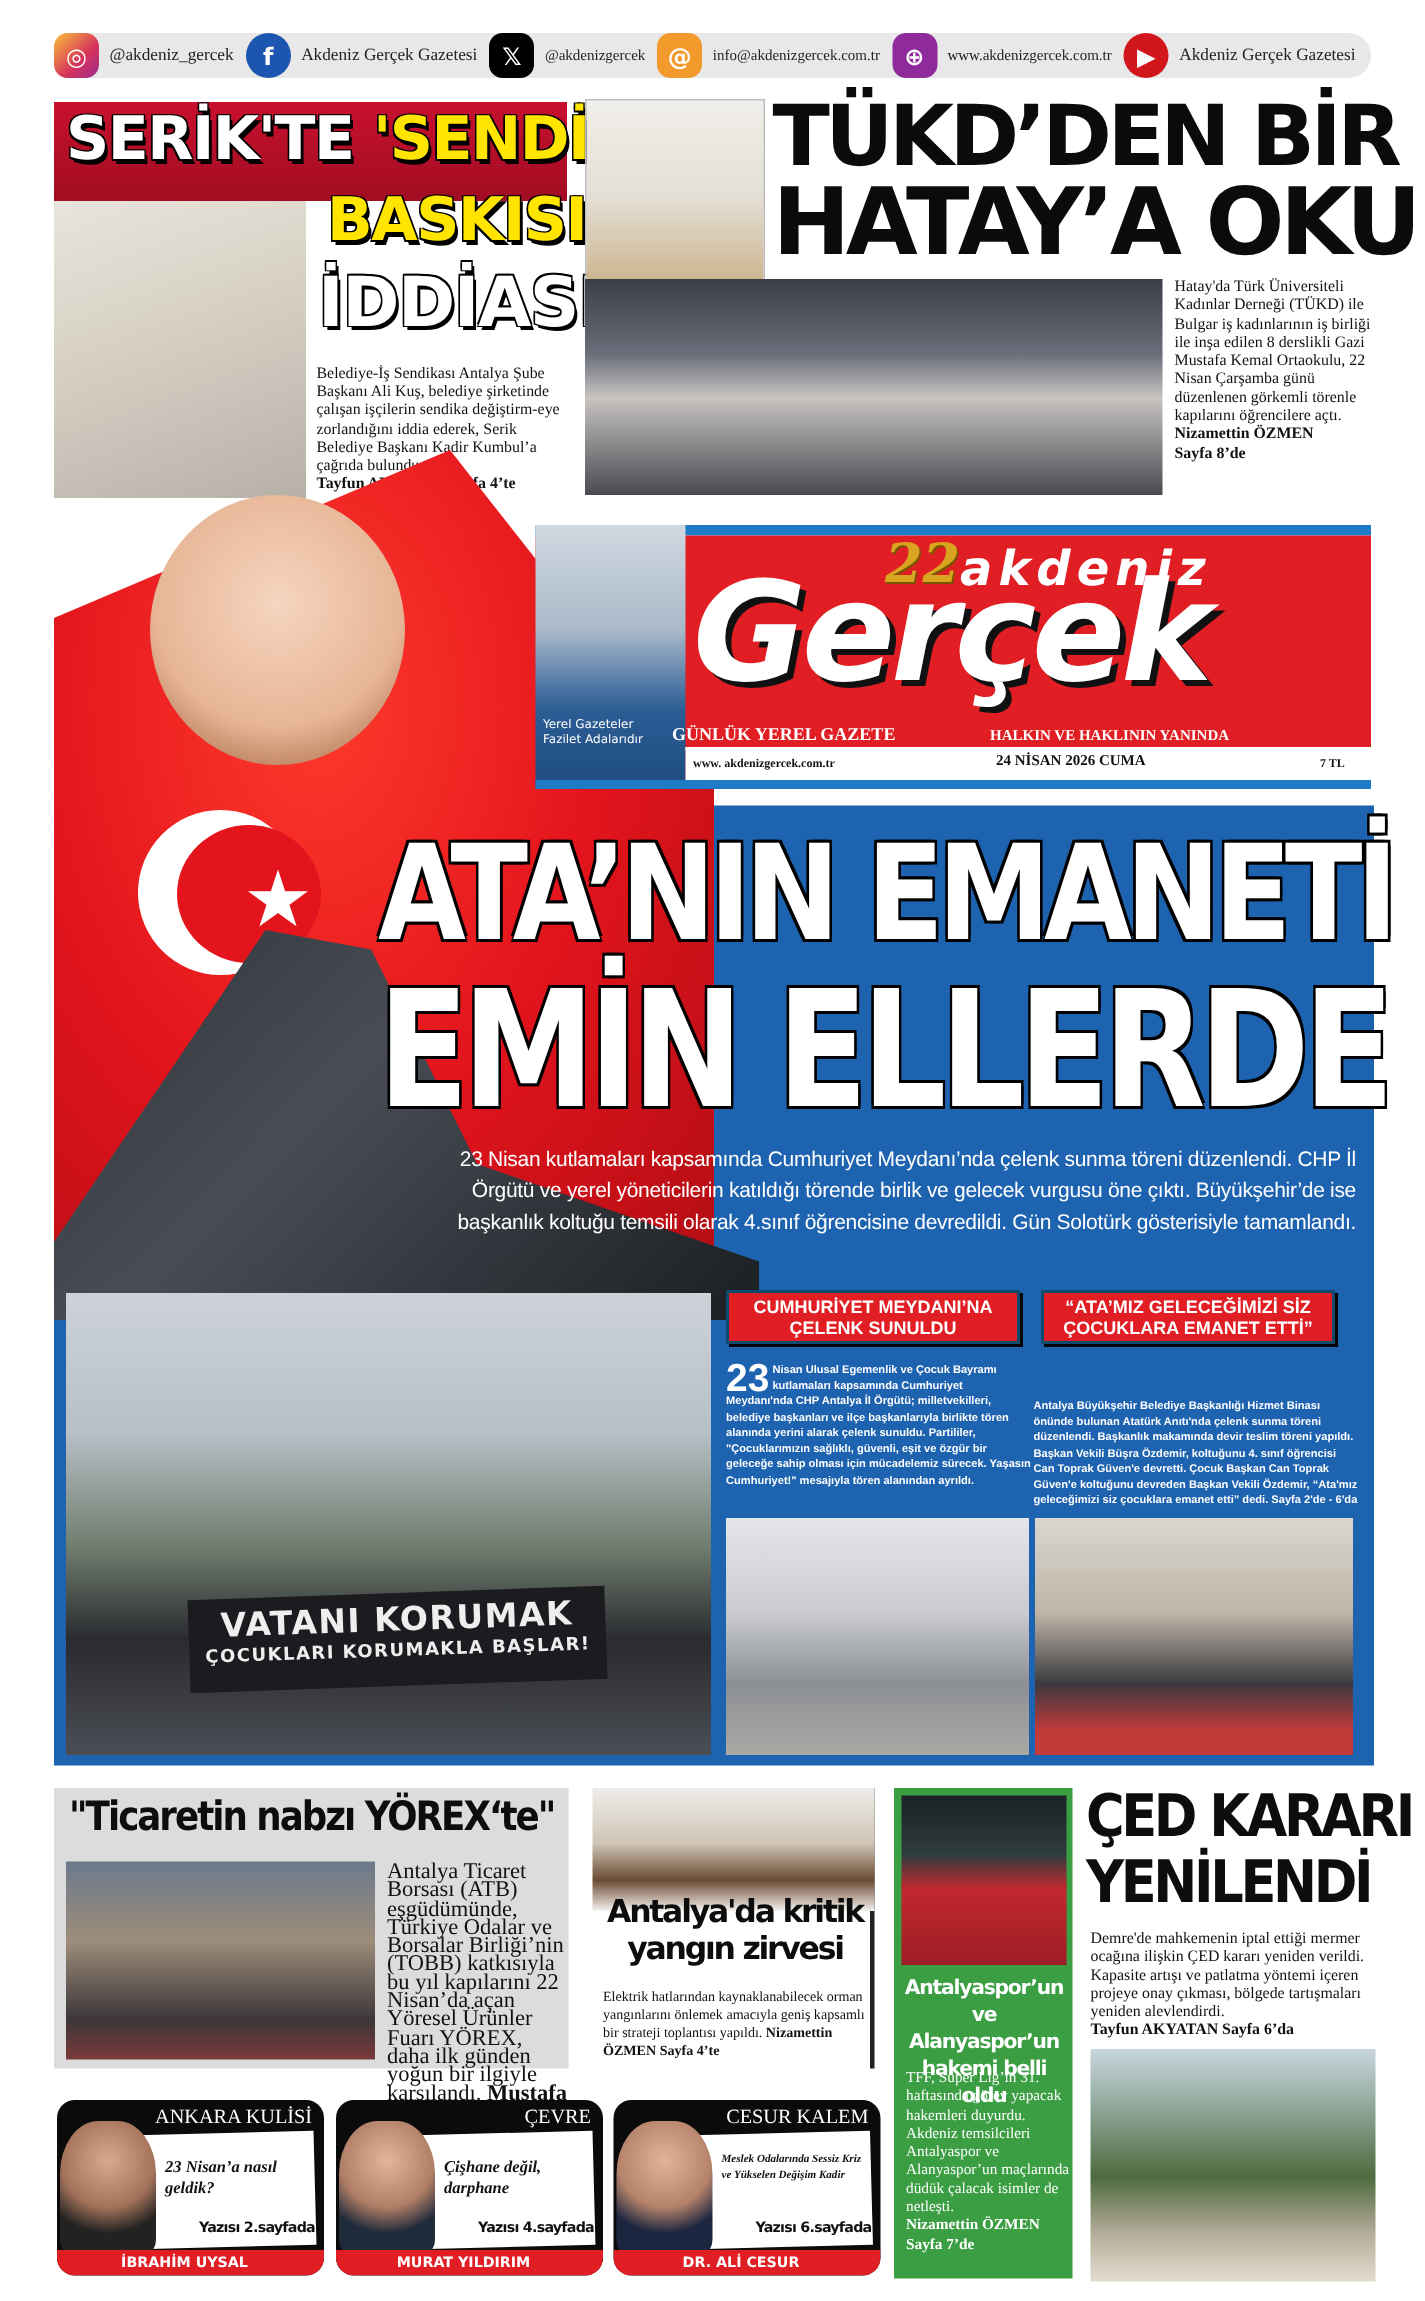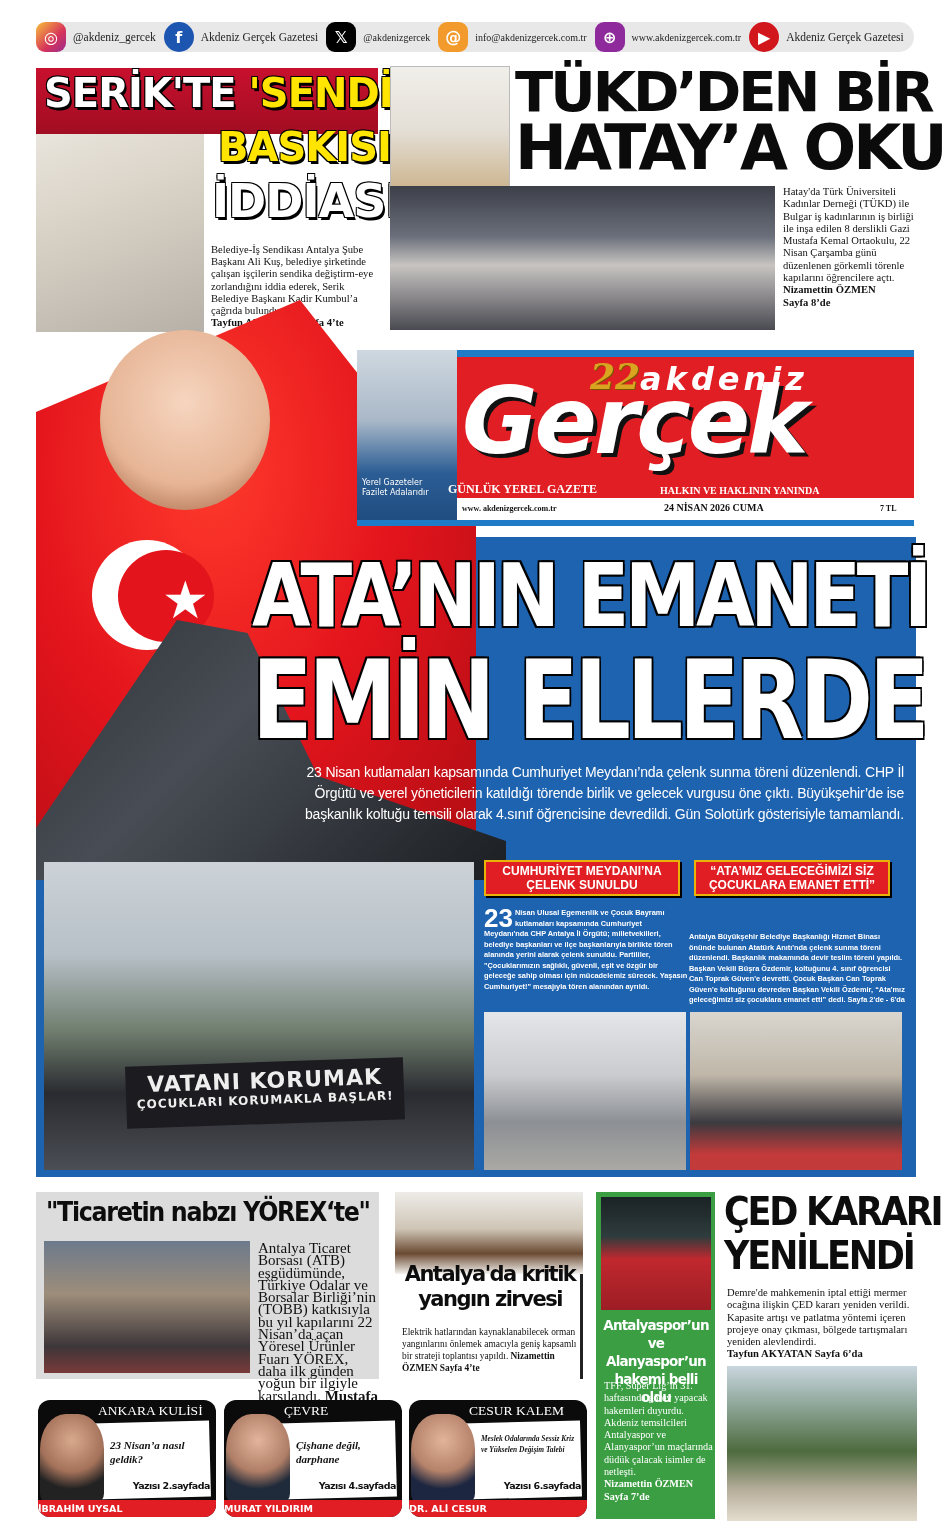--- a/index.html
+++ b/index.html
@@ -57,21 +57,21 @@
   .hero-flag { left: 36px; top: 300px; width: 440px; height: 560px; background: radial-gradient(ellipse at 40% 30%, #ff3a2c 0%, #e3141c 50%, #b10d14 100%); clip-path: polygon(0 20%, 60% 0, 100% 40%, 100% 100%, 0 100%); }
   .hero-face { left: 100px; top: 330px; width: 170px; height: 180px; border-radius: 50%; background: radial-gradient(circle at 50% 40%, #f6d5bf 0%, #e7b596 60%, #9b5b39 100%); }
   .crescent { left: 92px; top: 540px; width: 110px; height: 110px; border-radius: 50%; background: #fff; }
   .crescent-cut { left: 118px; top: 550px; width: 96px; height: 92px; border-radius: 50%; background: #e3141c; }
   .star { left: 162px; top: 570px; color: #fff; font-size: 52px; font-family: "DejaVu Sans", sans-serif; }
   .jet { left: 36px; top: 620px; width: 470px; height: 260px; background: linear-gradient(135deg, #2f3339 0%, #484d55 40%, #1b1e22 100%); clip-path: polygon(0 80%, 30% 0, 45% 5%, 60% 60%, 100% 85%, 100% 100%, 0 100%); }
   .lead-head { left: 252px; top: 548px; font-family: "DejaVu Sans", sans-serif; font-weight: bold; font-size: 88px; line-height: 96px; letter-spacing: -5px; color: #fff; text-shadow: 2px 2px 0 #000, -2px -2px 0 #000, 2px -2px 0 #000, -2px 2px 0 #000; white-space: nowrap; transform: scaleX(0.86); transform-origin: left top; }
   .lead-head2 { top: 646px; font-size: 108px; line-height: 110px; transform: scaleX(0.82); }
   .lead-summary { left: 300px; top: 762px; width: 604px; text-align: right; font-family: "Liberation Sans", sans-serif; font-weight: normal; font-size: 14px; line-height: 21px; color: #fff; letter-spacing: -0.2px; }
 
-  .sub-tag { height: 36px; background: #e01e23; border: 2px solid #eab308; box-shadow: 2px 2px 0 #000; color: #fff; font-family: "Liberation Sans", sans-serif; font-weight: bold; font-size: 12px; line-height: 14px; text-align: center; display: flex; align-items: center; justify-content: center; }
+  .sub-tag { height: 36px; background: #e01e23; border: 2px solid #0c4a6e; box-shadow: 2px 2px 0 #000; color: #fff; font-family: "Liberation Sans", sans-serif; font-weight: bold; font-size: 12px; line-height: 14px; text-align: center; display: flex; align-items: center; justify-content: center; }
   .sub-tag1 { left: 484px; top: 860px; width: 196px; }
   .sub-tag2 { left: 694px; top: 860px; width: 196px; }
 
   .sub-body { font-family: "Liberation Sans", sans-serif; font-weight: bold; color: #fff; font-size: 7.4px; line-height: 10.5px; }
   .sub-body1 { left: 484px; top: 908px; width: 204px; }
   .sub-body2 { left: 689px; top: 908px; width: 216px; margin-top: 24px; }
   .dropcap { float: left; font-size: 26px; line-height: 20px; margin-right: 2px; font-weight: bold; }
 
   .lead-photo-main { left: 44px; top: 862px; width: 430px; height: 308px; background: linear-gradient(180deg, #ccd2d8 0%, #b7c0c7 30%, #6f7d6e 55%, #2a2b30 75%, #4b4e55 100%); }
   .banner { left: 126px; top: 1062px; width: 278px; height: 62px; background: #1b1b20; transform: rotate(-2deg); color: #eee; font-family: "DejaVu Sans", sans-serif; font-weight: bold; text-align: center; }
@@ -98,28 +98,28 @@
 
   .ced-head { left: 724px; top: 1190px; font-family: "DejaVu Sans", sans-serif; font-weight: bold; font-size: 39px; line-height: 44px; letter-spacing: -2.5px; color: #0d0d0d; white-space: nowrap; transform: scaleX(0.9); transform-origin: left top; }
   .ced-body { left: 727px; top: 1287px; width: 192px; font-size: 10.6px; line-height: 12.3px; }
   .ced-photo { left: 727px; top: 1366px; width: 190px; height: 155px; background: linear-gradient(180deg, #c9d6df 0%, #8fa79a 25%, #4d6b3e 55%, #b7ae9c 80%, #e4ddce 100%); }
 
   
   .col-card { width: 178px; height: 117px; background: #0b0b0b; border-radius: 12px; overflow: hidden; }
   .col-c1 { left: 38px; top: 1400px; }
   .col-c2 { left: 224px; top: 1400px; }
   .col-c3 { left: 409px; top: 1400px; }
-  .col-title { position: absolute; top: 3px; right: 8px; left: 60px; text-align: left; color: #fff; font-family: "Liberation Serif", serif; font-size: 12.5px; font-weight: bold; }
+  .col-title { position: absolute; top: 3px; right: 8px; left: 60px; text-align: right; color: #fff; font-family: "Liberation Serif", serif; font-size: 12.5px; font-weight: bold; }
   .col-title.big { font-size: 13.5px; font-weight: normal; }
   .col-paper { position: absolute; left: 54px; top: 22px; width: 118px; height: 76px; background: #fff; transform: rotate(-1.5deg); }
   .col-portrait { position: absolute; left: 2px; top: 14px; width: 64px; height: 88px; border-radius: 40% 40% 10% 10%; }
   .col-quote { position: absolute; left: 72px; top: 38px; width: 100px; font-family: "Liberation Serif", serif; font-style: italic; font-weight: bold; font-size: 11px; line-height: 14px; color: #111; }
   .col-quote.small { font-size: 7.4px; line-height: 10.5px; top: 34px; }
   .col-page { position: absolute; right: 6px; top: 80px; font-family: "DejaVu Sans", sans-serif; font-weight: bold; font-size: 9.5px; color: #111; letter-spacing: -0.5px; }
-  .col-name { position: absolute; left: 0; right: 0; bottom: 0; height: 17px; background: #e01e23; color: #fff; text-align: left; padding-right: 8px; font-family: "DejaVu Sans", sans-serif; font-weight: bold; font-size: 9.5px; line-height: 17px; }
+  .col-name { position: absolute; left: 0; right: 0; bottom: 0; height: 17px; background: #e01e23; color: #fff; text-align: center; padding-right: 8px; font-family: "DejaVu Sans", sans-serif; font-weight: bold; font-size: 9.5px; line-height: 17px; }
 </style>
 </head>
 <body>
 
 <div class="abs social-bar">
   <div class="social-item">
     <span class="social-icon" style="background:linear-gradient(135deg,#f9c13a,#d6335a 60%,#9a2c8f);">◎</span>
     <span class="social-label">@akdeniz_gercek</span>
   </div>
   <div class="social-item">
@@ -259,16 +259,16 @@
   <div class="col-paper"></div>
   <div class="col-portrait" style="background:radial-gradient(circle at 50% 30%,#e3b59c 0%,#b07e66 45%,#1f2a3a 70%);"></div>
   <div class="col-quote">Çişhane değil, darphane</div>
   <div class="col-page">Yazısı 4.sayfada</div>
   <div class="col-name">MURAT YILDIRIM</div>
 </div>
 <div class="abs col-card col-c3">
   <div class="col-title big">CESUR KALEM</div>
   <div class="col-paper"></div>
   <div class="col-portrait" style="background:radial-gradient(circle at 50% 30%,#e2b39a 0%,#b5826a 45%,#1c2640 70%);"></div>
-  <div class="col-quote small">Meslek Odalarında Sessiz Kriz ve Yükselen Değişim Talebi</div>
+  <div class="col-quote small">Meslek Odalarında Sessiz Kriz ve Yükselen Değişim Kadir</div>
   <div class="col-page">Yazısı 6.sayfada</div>
   <div class="col-name">DR. ALİ CESUR</div>
 </div>
 
 </body></html>

